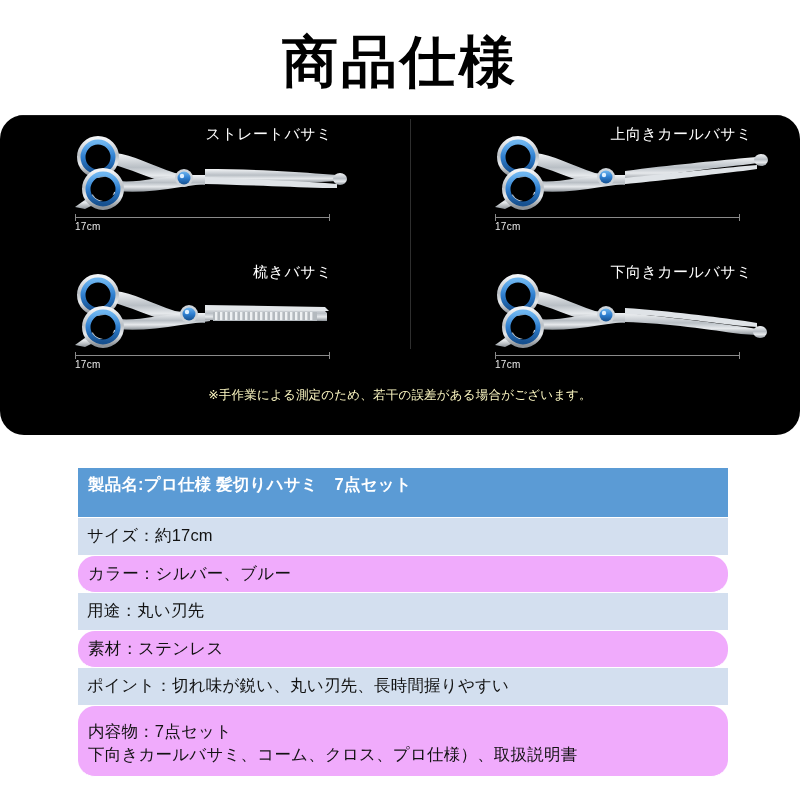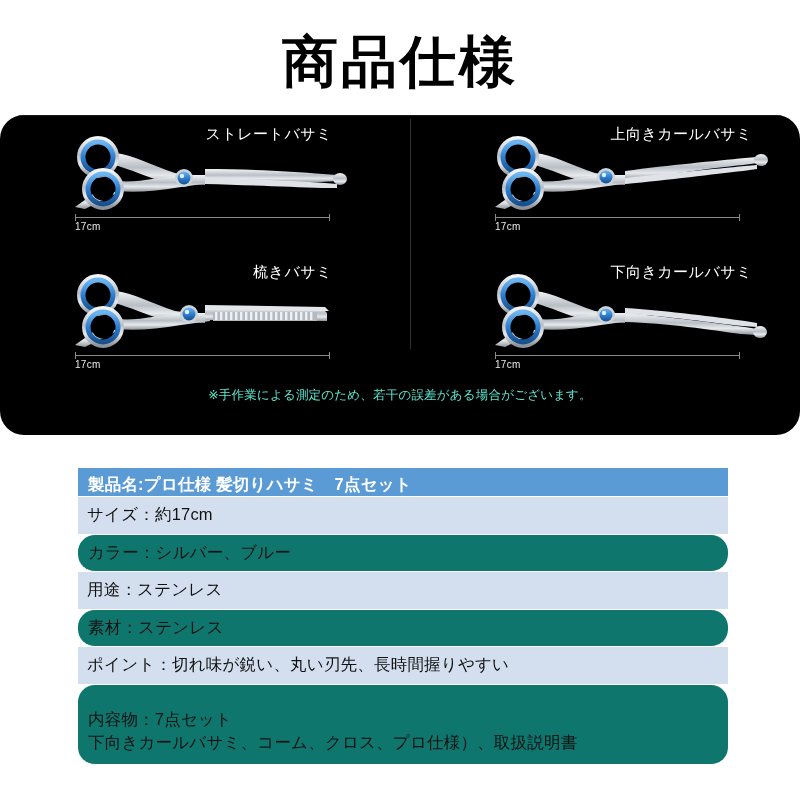--- a/index.html
+++ b/index.html
@@ -125,21 +125,21 @@
     font-size: 10px;
     letter-spacing: 0.3px;
   }
 
   .disclaimer {
     position: absolute;
     left: 0;
     right: 0;
     top: 272px;
     text-align: center;
-    color: #5eead4;
+    color: #fef9c3;
     font-size: 12.5px;
     letter-spacing: 0.2px;
   }
 
   
   .spec-area {
     position: relative;
     height: 365px;
     background: #ffffff;
   }
@@ -155,25 +155,25 @@
     color: #121212;
     line-height: 1.42;
     border-bottom: 1px solid #ffffff;
     letter-spacing: 0.2px;
   }
   .spec-row.header {
     background: #5b9bd5;
     color: #ffffff;
     font-weight: bold;
     padding-top: 5px;
-    padding-bottom: 0;
+    padding-bottom: 21px;
   }
   .spec-row.alt-a { background: #d3dfef; padding-left: 9px; }
-  .spec-row.alt-b { background: #0f766e; border-radius: 17px; }
-  .spec-row.tall { padding-top: 23px; padding-bottom: 10px; }
+  .spec-row.alt-b { background: #f0abfc; border-radius: 17px; }
+  .spec-row.tall { padding-top: 14px; padding-bottom: 10px; }
   .spec-row .ln { display: block; white-space: pre; }
   .spec-row .ln.indent { padding-left: 8px; }
 </style>
 </head>
 <body>
 
 <div class="title-band">
   <div class="page-title">商品仕様</div>
 </div>
 
@@ -333,21 +333,21 @@
   </div>
 
   <div class="disclaimer">※手作業による測定のため、若干の誤差がある場合がございます。</div>
 </div>
 
 <div class="spec-area">
   <div class="spec-table">
     <div class="spec-row header">製品名:プロ仕様 髪切りハサミ　7点セット</div>
     <div class="spec-row alt-a">サイズ：約17cm</div>
     <div class="spec-row alt-b">カラー：シルバー、ブルー</div>
-    <div class="spec-row alt-a">用途：ステンレス</div>
+    <div class="spec-row alt-a">用途：丸い刃先</div>
     <div class="spec-row alt-b">素材：ステンレス</div>
     <div class="spec-row alt-a">ポイント：切れ味が鋭い、丸い刃先、長時間握りやすい</div>
     <div class="spec-row alt-b tall">
       <span class="ln">内容物：7点セット</span>
       <span class="ln">下向きカールバサミ、コーム、クロス、プロ仕様）、取扱説明書</span>
     </div>
   </div>
 </div>
 
 </body></html>

